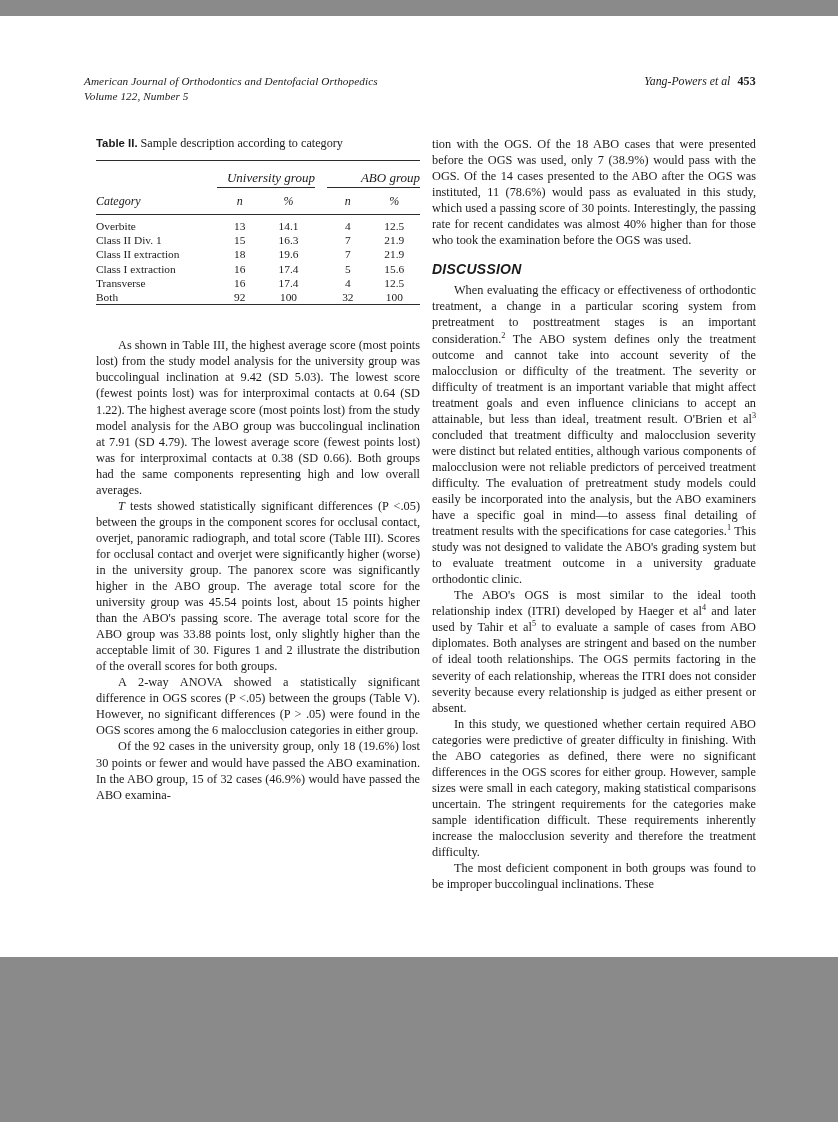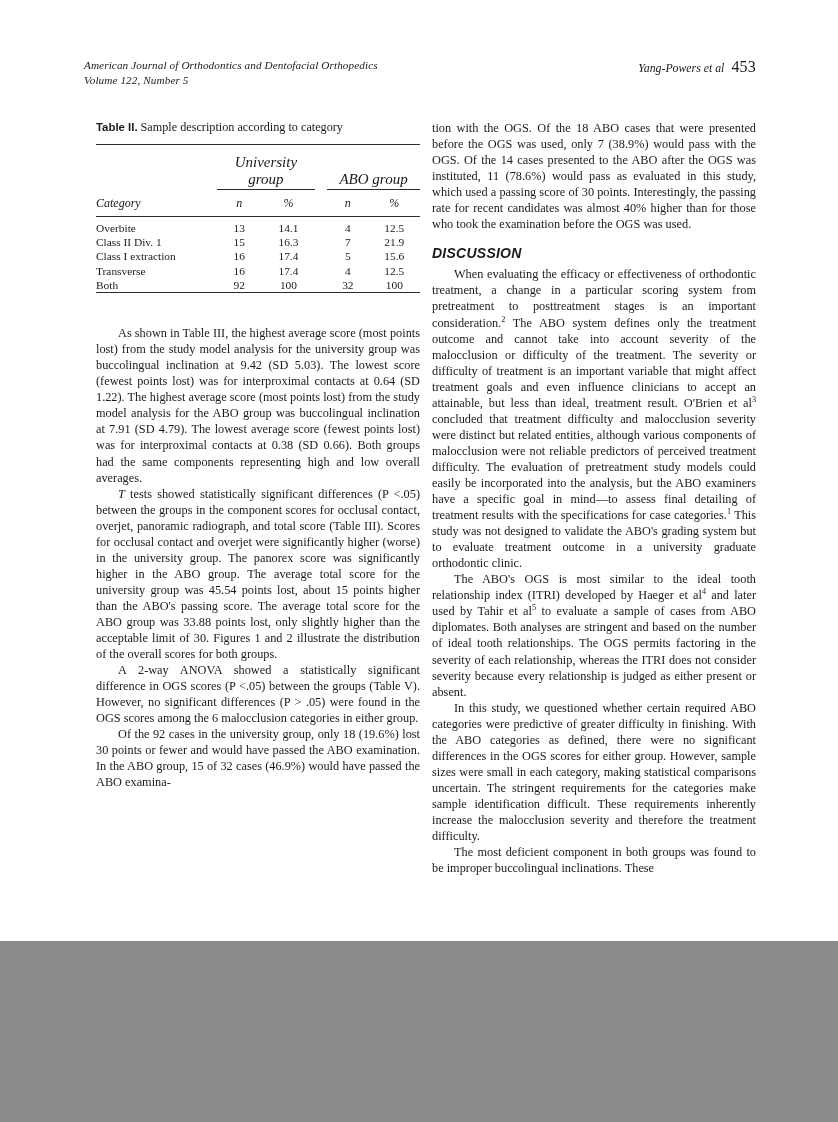--- a/index.html
+++ b/index.html
@@ -9,20 +9,21 @@
   }
   .page {
     position: relative;
     width: 838px;
     height: 941px;
     background: #ffffff;
     overflow: hidden;
     font-family: "Liberation Serif", serif;
     color: #1a1a1a;
     box-sizing: border-box;
+    margin-top: 16px;
   }
 
   
   .runhead {
     position: absolute;
     left: 84px;
     top: 58px;
     width: 672px;
     display: flex;
     justify-content: space-between;
@@ -41,22 +42,22 @@
     font-style: italic;
   }
   .runhead-right {
     font-style: italic;
     font-size: 11.8px;
     white-space: nowrap;
     padding-top: 0px;
   }
   .runhead-right .pageno {
     font-style: normal;
-    font-weight: normal;
-    font-size: 16px;
+    font-weight: bold;
+    font-size: 12px;
     margin-left: 7px;
     letter-spacing: 0.2px;
   }
 
   
   .col {
     position: absolute;
     top: 120px;
     width: 324px;
   }
@@ -132,22 +133,22 @@
     line-height: 0;
   }
   .rule-head td {
     border-top: 1px solid #2b2b2b;
     height: 4px;
     font-size: 0;
     line-height: 0;
   }
   tr.grouprow th {
     font-style: italic;
-    text-align: center;
-    font-size: 15px;
+    text-align: right;
+    font-size: 13px;
     padding: 5px 0 1px 0;
   }
   tr.grouprow th.spangroup {
     border-bottom: 0.9px solid #2b2b2b;
   }
   tr.subhead th {
     font-style: italic;
     font-size: 12px;
     padding: 6px 0 5px 0;
   }
@@ -231,20 +232,28 @@
           </tr>
           <tr>
             <td class="cat">Class II Div. 1</td>
             <td class="num">15</td>
             <td class="num">16.3</td>
             <td></td>
             <td class="num">7</td>
             <td class="num">21.9</td>
           </tr>
           <tr>
+            <td class="cat">Class II extraction</td>
+            <td class="num">18</td>
+            <td class="num">19.6</td>
+            <td></td>
+            <td class="num">7</td>
+            <td class="num">21.9</td>
+          </tr>
+          <tr>
             <td class="cat">Class I extraction</td>
             <td class="num">16</td>
             <td class="num">17.4</td>
             <td></td>
             <td class="num">5</td>
             <td class="num">15.6</td>
           </tr>
           <tr>
             <td class="cat">Transverse</td>
             <td class="num">16</td>

